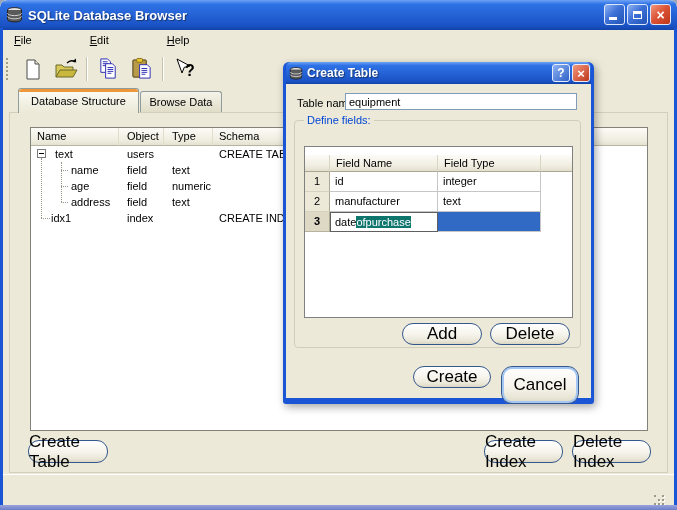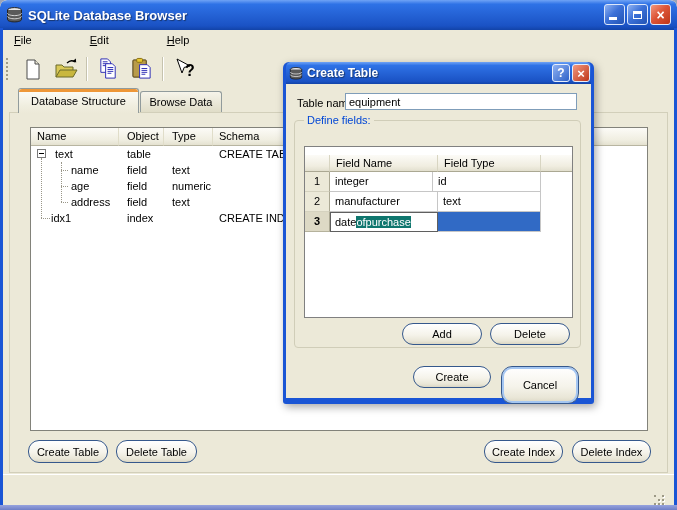--- a/index.html
+++ b/index.html
@@ -56,21 +56,21 @@
   .tcell{box-sizing:border-box;overflow:hidden;}
   .ind-root{padding-left:24px;} .ind-child{padding-left:40px;} .ind-idx{padding-left:20px;}
   .expander{position:absolute;left:6px;top:3px;width:9px;height:9px;background:#fff;
             border:1px solid #7A7A7A;box-sizing:border-box;z-index:2;}
   .expander::after{content:"";position:absolute;left:1px;right:1px;top:3px;height:1px;background:#000;}
   .dot-v{position:absolute;width:1px;border-left:1px dotted #9A9789;}
   .dot-h{position:absolute;height:1px;border-top:1px dotted #9A9789;}
   
   .xpbtn{position:absolute;height:23px;box-sizing:border-box;border:1px solid #35588C;border-radius:11px;
          background:linear-gradient(to bottom,#FFFFFF,#F5F3EA 55%,#E9E6D7 85%,#DAD6C4);
-         display:flex;align-items:center;justify-content:center;font-size:11px;}
+         display:flex;align-items:center;justify-content:center;font-size:17px;}
   .focus-ring{box-shadow:inset 0 0 0 2px #A4C6F2;}
   
   .dialog{position:absolute;left:283px;top:62px;width:311px;height:342px;box-sizing:border-box;
           background:#1A55D5;border-radius:6px 6px 3px 3px;padding:0 3px 3px 3px;
           box-shadow:2px 3px 8px rgba(0,0,0,.35);z-index:10;}
   .dlg-title{height:22px;display:flex;align-items:center;padding:0 1px 0 3px;border-radius:5px 5px 0 0;
              background:linear-gradient(to bottom,#6FA3F5 0%,#2E72E6 16%,#2563D6 50%,#1A52C4 88%,#1243A8 100%);}
   .dlg-title .win-title{font-size:12px;margin-left:4px;}
   .dbtn{width:18px;height:18px;border-radius:3px;border:1px solid #E6EEFB;box-sizing:border-box;
         margin-left:2px;color:#fff;font-weight:bold;display:flex;align-items:center;justify-content:center;}
@@ -203,21 +203,21 @@
       <div class="dot-v" style="left:10px;top:12px;height:60px;"></div>
       <div class="dot-h" style="left:10px;top:72px;width:9px;"></div>
       <div class="dot-v" style="left:30px;top:16px;height:40px;"></div>
       <div class="dot-h" style="left:30px;top:24px;width:7px;"></div>
       <div class="dot-h" style="left:30px;top:40px;width:7px;"></div>
       <div class="dot-h" style="left:30px;top:56px;width:7px;"></div>
       <div class="expander"></div>
 
       <div class="trow">
         <div class="tcell c-name ind-root">text</div>
-        <div class="tcell c-object">table</div>
+        <div class="tcell c-object">users</div>
         <div class="tcell c-type"></div>
         <div class="tcell c-schema">CREATE TAB</div>
       </div>
       <div class="trow">
         <div class="tcell c-name ind-child">name</div>
         <div class="tcell c-object">field</div>
         <div class="tcell c-type">text</div>
         <div class="tcell c-schema"></div>
       </div>
       <div class="trow">
@@ -235,21 +235,20 @@
       <div class="trow">
         <div class="tcell c-name ind-idx">idx1</div>
         <div class="tcell c-object">index</div>
         <div class="tcell c-type"></div>
         <div class="tcell c-schema">CREATE IND</div>
       </div>
     </div>
   </div>
 
   <div class="xpbtn" style="left:28px;top:440px;width:80px;">Create Table</div>
-  <div class="xpbtn" style="left:116px;top:440px;width:81px;">Delete Table</div>
   <div class="xpbtn" style="left:484px;top:440px;width:79px;">Create Index</div>
   <div class="xpbtn" style="left:572px;top:440px;width:79px;">Delete Index</div>
 
   <div class="statusbar">
     <span class="grip-dot"></span>
   </div>
   <div class="border-bottom"></div>
 
   <div class="dialog">
     <div class="dlg-title">
@@ -277,22 +276,22 @@
       <div class="groupbox">
         <div class="fgrid">
           <div class="gh-row">
             <div class="gh gh-num"></div>
             <div class="gh gh-name">Field Name</div>
             <div class="gh gh-type">Field Type</div>
             <div class="gh gh-fill"></div>
           </div>
           <div class="g-row">
             <div class="g-num">1</div>
+            <div class="g-cell g-name">id</div>
             <div class="g-cell g-type">integer</div>
-            <div class="g-cell g-name">id</div>
             <div class="g-fill"></div>
           </div>
           <div class="g-row">
             <div class="g-num">2</div>
             <div class="g-cell g-name">manufacturer</div>
             <div class="g-cell g-type">text</div>
             <div class="g-fill"></div>
           </div>
           <div class="g-row">
             <div class="g-num pressed">3</div>

